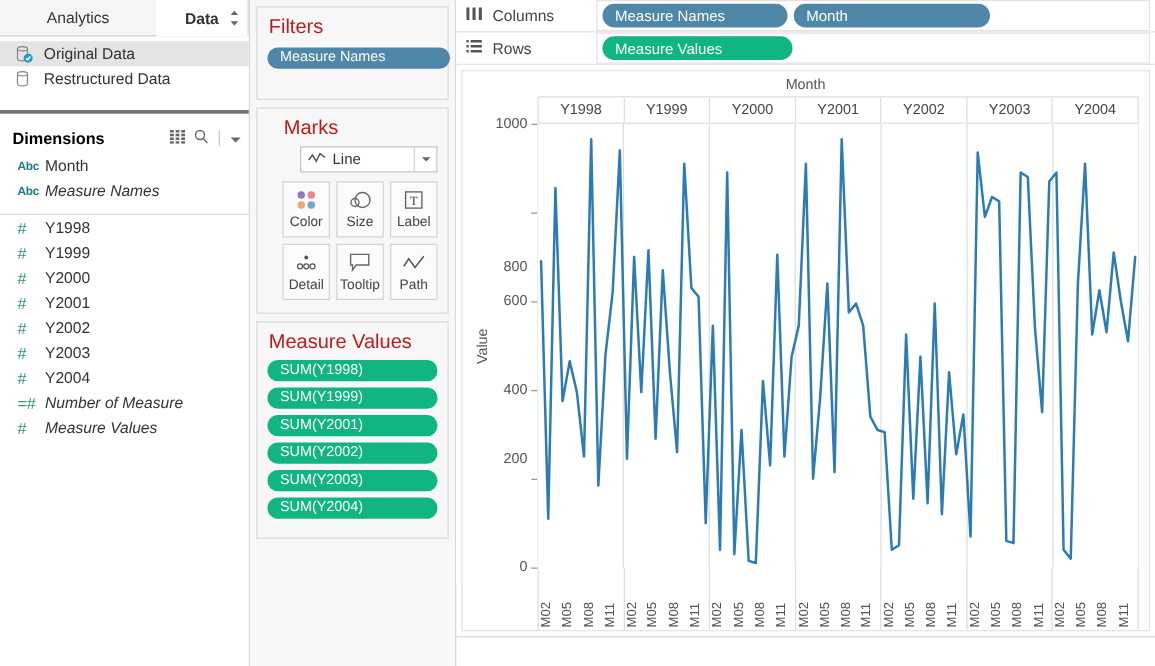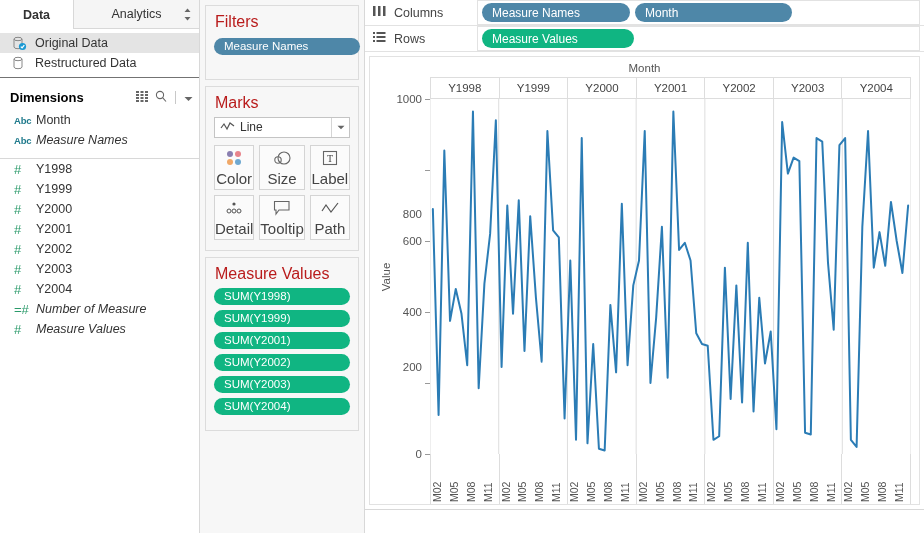--- a/index.html
+++ b/index.html
@@ -23,21 +23,21 @@
   .tabs-row { display: flex; height: 29px; border-bottom: 1px solid #d8d8d8; background: #f5f5f5; position: relative; }
   .tab {
     display: flex; align-items: center; justify-content: center;
     font-size: 12.5px; color: #333;
     padding: 0 10px; height: 29px;
   }
   .tab.active { background: #ffffff; font-weight: bold; border-right: 1px solid #d8d8d8; width: 74px; }
   .tab.inactive { color: #333; background: #f5f5f5; flex: 1; border-bottom: 1px solid #d8d8d8; }
   .tab-caret { position: absolute; right: 7px; top: 8px; font-size: 10px; color: #666; line-height: 12px; }
 
-  .ds-list { padding: 4px 0 4px 0; border-bottom: 1px solid #737373; background:#fff; }
+  .ds-list { padding: 4px 0 15px 0; border-bottom: 3px solid #737373; background:#fff; }
   .ds-row { display: flex; align-items: center; height: 20px; padding: 0 0 0 12px; font-size: 12.5px; color: #333; }
   .ds-row.selected { background: #e4e4e4; }
   .ds-icon { width: 16px; height: 14px; margin-right: 7px; position: relative; flex: 0 0 16px; }
 
   .section-head {
     display: flex; align-items: center;
     height: 26px; padding: 0 6px 0 10px;
     font-size: 13px; font-weight: bold; color: #000;
     margin-top: 6px;
   }
@@ -69,39 +69,39 @@
     display: inline-flex; align-items: center;
     padding: 0 10px; font-size: 11.5px; color: #fff;
     white-space: nowrap;
   }
   .pill.blue { background: #4e87a8; }
   .pill.green { background: #10b582; }
 
   .filters-card { padding-bottom: 20px; }
   .filters-card .pill { margin: 0 8px 4px 8px; width: 146px; }
 
-  .marks-card { padding-bottom: 10px; }
+  .marks-card { padding-bottom: 10px; padding-left: 12px; }
   .mark-select {
-    margin: 0 8px 7px 8px; height: 21px; background: #fff;
+    margin: 0 8px 7px 22px; height: 21px; background: #fff;
     border: 1px solid #c4c4c4; display: flex; align-items: center;
     font-size: 12px; color: #333; position: relative;
   }
   .mark-select .ms-label { margin-left: 5px; }
   .mark-select .ms-caret {
     position: absolute; right: 0; top: 0; width: 18px; height: 19px;
     border-left: 1px solid #d5d5d5; display: flex; align-items: center; justify-content: center;
     font-size: 8px; color: #666;
   }
   .mark-grid { display: grid; grid-template-columns: repeat(3, 1fr); gap: 5px; margin: 0 8px; }
   .mark-btn {
     background: #fbfbfb; border: 1px solid #d4d4d4;
     height: 45px; display: flex; flex-direction: column;
     align-items: center; justify-content: center; gap: 2px;
   }
-  .mark-btn .mb-label { font-size: 15px; color: #444; }
+  .mark-btn .mb-label { font-size: 11px; color: #444; }
   .mark-icon { height: 20px; display: flex; align-items: center; justify-content: center; }
 
   .mv-card { padding-bottom: 10px; }
   .mv-card .pill { display: flex; margin: 0 8px 5px 8px; }
 
   
   .viz-pane { flex: 1; display: flex; flex-direction: column; background: #fff; height: 470px; }
   .shelf-row { display: flex; align-items: center; height: 29px; border-bottom: 1px solid #e2e2e2; padding-left: 4px; }
   .shelf-label { display: flex; align-items: center; width: 108px; flex: 0 0 108px; font-size: 12.5px; color: #444; gap: 8px; padding-left: 4px; }
   .shelf-box {
@@ -144,25 +144,25 @@
   .status-strip { height: 22px; border-top: 1px solid #d8d8d8; background: #fff; display: flex; }
   .status-cell { border-right: 1px solid #e0e0e0; }
 </style>
 </head>
 <body>
 
 <div id="app">
 
   <div class="left-pane">
     <div class="tabs-row">
+      <div class="tab inactive">
+        <span>Analytics</span>
+      </div>
       <div class="tab active">
         <span>Data</span>
-      </div>
-      <div class="tab inactive">
-        <span>Analytics</span>
       </div>
       <div class="tab-caret">
         <svg width="9" height="13" viewBox="0 0 9 13">
             <path d="M4.5 0.5 L7.5 4 L1.5 4 Z" fill="#666"></path>
             <path d="M4.5 12.5 L7.5 9 L1.5 9 Z" fill="#666"></path>
           </svg>
       </div>
     </div>
 
     <div class="ds-list">

